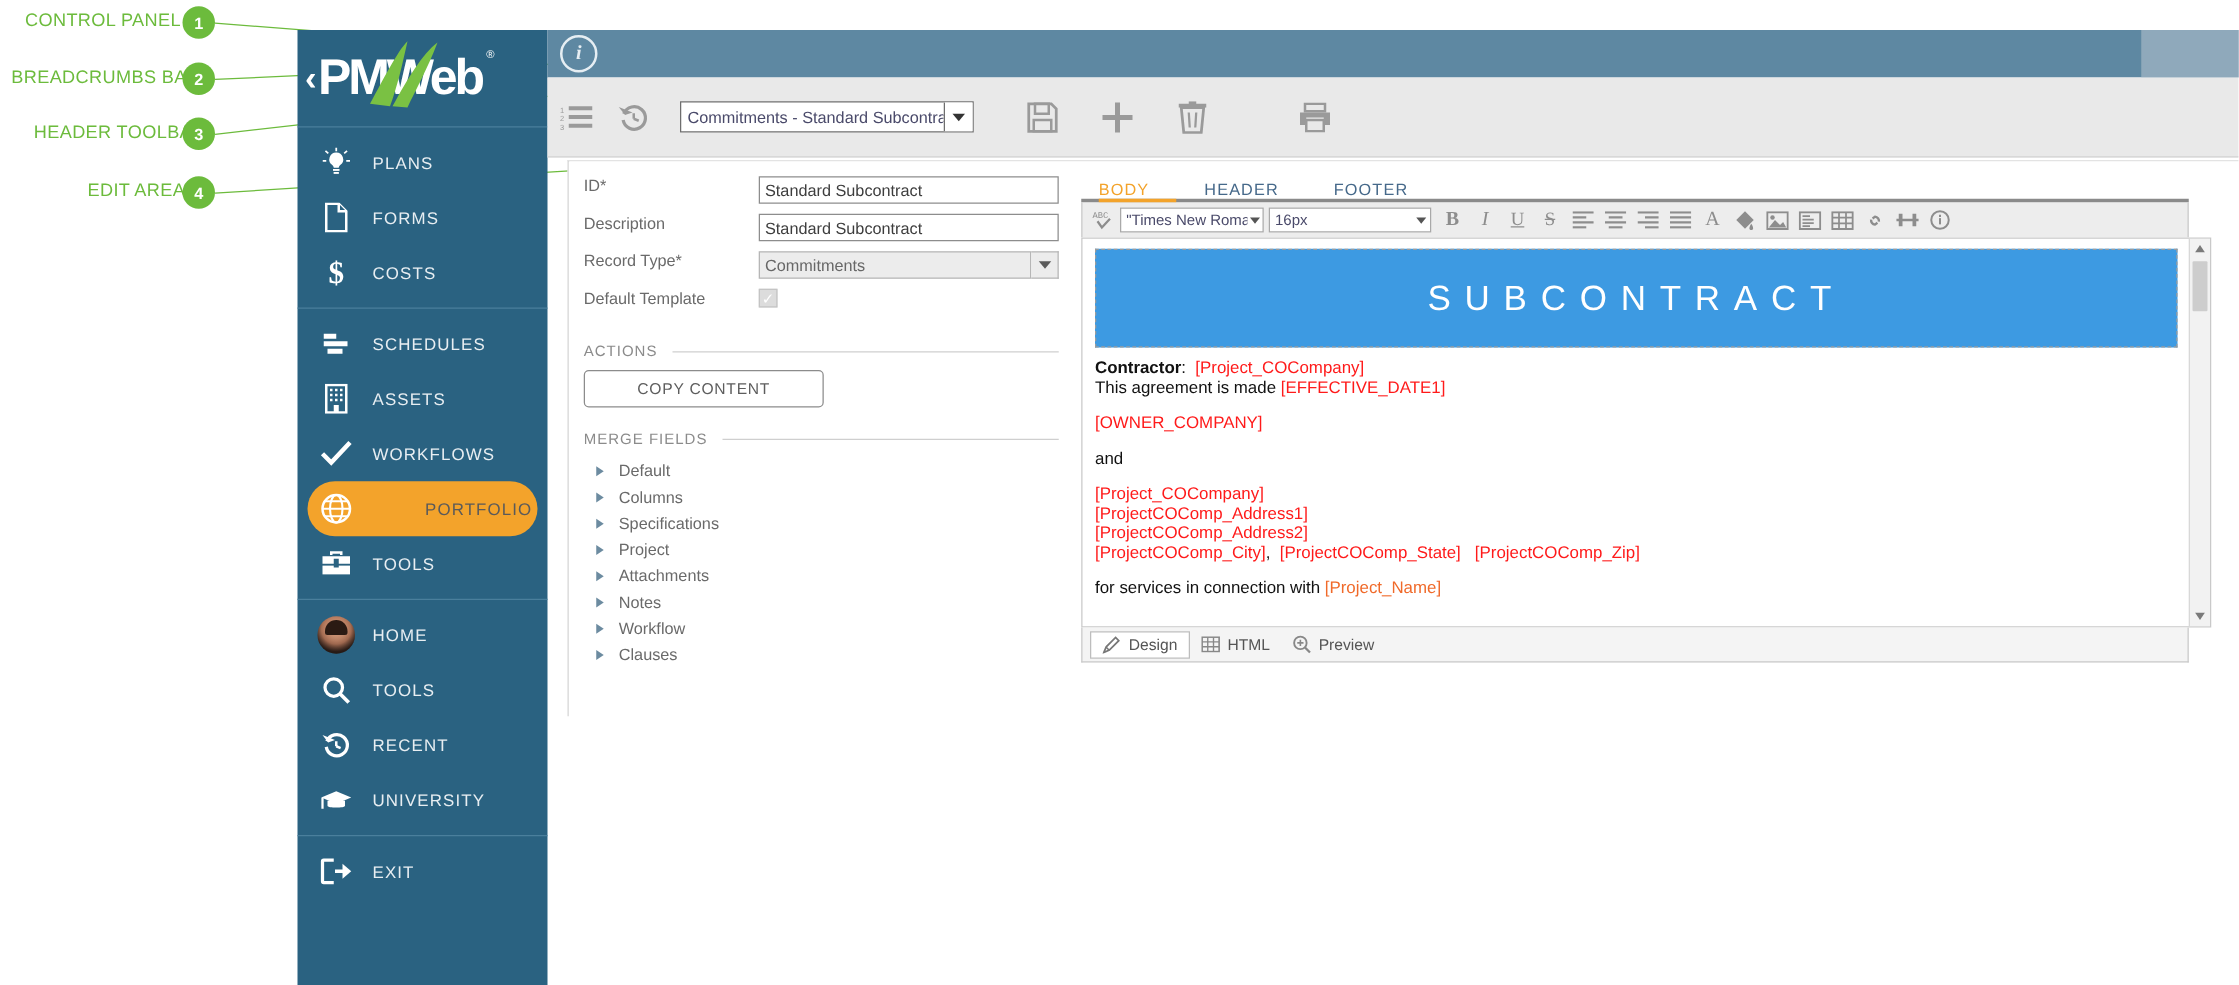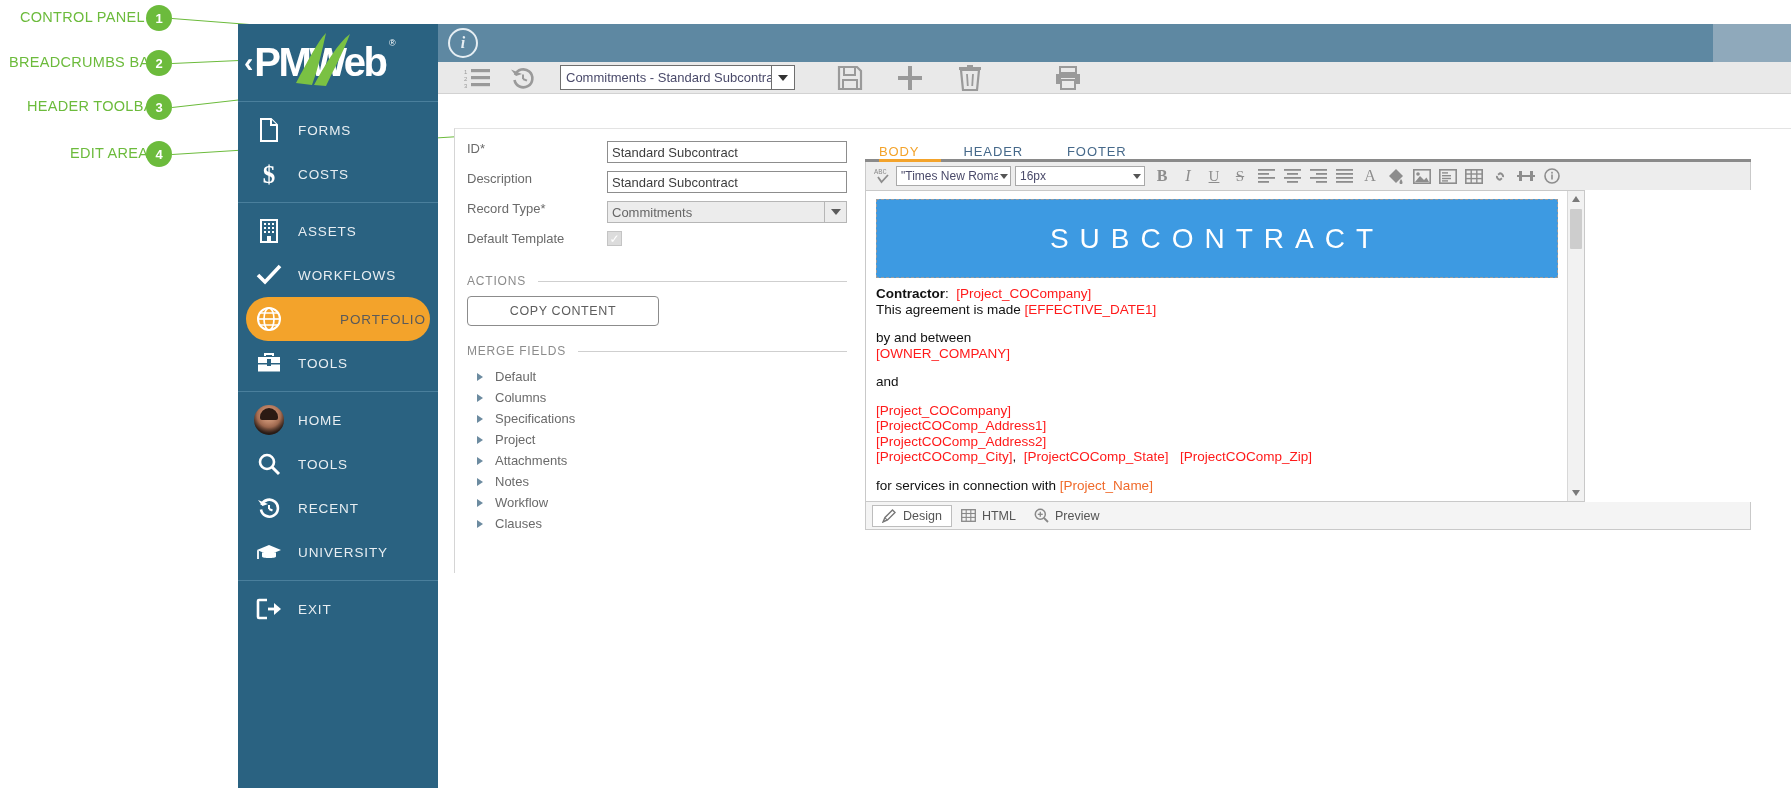--- a/index.html
+++ b/index.html
@@ -162,26 +162,26 @@
   #breadcrumb .bc-text .bc-link { text-decoration: underline; }
   #breadcrumb .bc-right {
     position:absolute; right:0; top:0; bottom:0; width: 78px;
     background:#8fa9bb;
   }
 
   
   #toolbar {
     position: absolute;
     left: 438px; top: 62px;
-    width: 1353px; height: 32px;
+    width: 1353px; height: 64px;
     background: #e9e9e9;
     border-bottom: 1px solid #d2d2d2;
     display: flex;
     align-items: center;
-    padding-left: 16px;
+    padding-left: 0;
     box-sizing: border-box;
   }
   .tb-btn {
     width: 46px; height: 40px;
     display:flex; align-items:center; justify-content:center;
     cursor:pointer;
     color:#9a9a9a;
   }
   .tb-select {
     margin-left: 14px;
@@ -377,21 +377,21 @@
     margin-left:auto;
   }
   .caret-sm {
     width:0;height:0;
     border-left:4px solid transparent;
     border-right:4px solid transparent;
     border-top:5px solid #555;
   }
   #rte-body {
     position:absolute; left:0; top:31px;
-    width: 720px; height: 312px;
+    width: 904px; height: 312px;
     background:#ffffff;
     border:1px solid #c9c9c9;
     box-sizing:border-box;
     overflow:hidden;
     padding-left:16px;
   }
   #doc {
     position:absolute; left: 0; top: 0; right: 16px; bottom: 0;
     padding: 8px 10px 0 10px;
     box-sizing:border-box;
@@ -488,36 +488,61 @@
           <path d="M4 52 C 16 30, 26 10, 34 2 C 30 20, 26 38, 20 54 Z" fill="#7ac143"></path>
           <path d="M22 54 C 34 32, 46 12, 58 3 C 50 24, 40 42, 34 55 Z" fill="#7ac143"></path>
         </svg>
         <span class="logo-reg">®</span>
       </span>
     </div>
 
     <div class="nav-group">
       <div class="nav-item">
         <span class="nav-ico">
+          <svg width="22" height="24" viewBox="0 0 22 24">
+              <path d="M11 4 a5.5 5.5 0 0 0 -3.2 10 c.9.8 1.1 1.4 1.2 2.2h4 c.1-.8.3-1.4 1.2-2.2A5.5 5.5 0 0 0 11 4z" fill="#fff"></path>
+              <rect x="8.4" y="17.2" width="5.2" height="1.5" fill="#fff"></rect>
+              <rect x="8.9" y="19.6" width="4.2" height="1.5" fill="#fff"></rect>
+              <rect x="10.3" y="0" width="1.4" height="3" fill="#fff"></rect>
+              <rect x="2" y="3" width="3" height="1.4" fill="#fff" transform="rotate(40 3.5 3.7)"></rect>
+              <rect x="17" y="3" width="3" height="1.4" fill="#fff" transform="rotate(-40 18.5 3.7)"></rect>
+              <rect x="0" y="10" width="3" height="1.4" fill="#fff"></rect>
+              <rect x="19" y="10" width="3" height="1.4" fill="#fff"></rect>
+            </svg>
+        </span>
+        <span class="nav-lbl">PLANS</span>
+      </div>
+      <div class="nav-item">
+        <span class="nav-ico">
           <svg width="20" height="24" viewBox="0 0 20 24">
               <path d="M2 1 h10 l6 6 v16 H2z" fill="none" stroke="#fff" stroke-width="2"></path>
               <path d="M12 1 v6 h6" fill="#2a6281" stroke="#fff" stroke-width="2"></path>
             </svg>
         </span>
         <span class="nav-lbl">FORMS</span>
       </div>
       <div class="nav-item">
         <span class="nav-ico">
           <span style="font-size:25px;font-weight:bold;color:#fff;line-height:1;font-family:'Liberation Serif',serif;">$</span>
         </span>
         <span class="nav-lbl">COSTS</span>
       </div>
     </div>
 
     <div class="nav-group">
+      <div class="nav-item">
+        <span class="nav-ico">
+          <svg width="22" height="20" viewBox="0 0 22 20">
+              <rect x="1" y="2" width="10" height="4" fill="#fff"></rect>
+              <rect x="1" y="8" width="19" height="4" fill="#fff"></rect>
+              <rect x="4" y="14" width="12" height="4" fill="#fff"></rect>
+            </svg>
+        </span>
+        <span class="nav-lbl">SCHEDULES</span>
+      </div>
       <div class="nav-item">
         <span class="nav-ico">
           <svg width="20" height="24" viewBox="0 0 20 24">
               <rect x="2" y="1" width="16" height="22" fill="none" stroke="#fff" stroke-width="2"></rect>
               <g fill="#fff">
                 <rect x="5" y="4" width="2" height="2"></rect>
                 <rect x="9" y="4" width="2" height="2"></rect>
                 <rect x="13" y="4" width="2" height="2"></rect>
                 <rect x="5" y="8" width="2" height="2"></rect>
                 <rect x="9" y="8" width="2" height="2"></rect>
@@ -892,21 +917,20 @@
         <div id="rte-body">
           <div id="doc">
             <div id="doc-banner">
               <span class="bnr-txt">SUBCONTRACT</span>
             </div>
             <div style="height:8px;"></div>
 
             <div class="doc-p"><span class="bold">Contractor</span>:&nbsp; <span class="tok">[Project_COCompany]</span></div>
             <div class="doc-p">This agreement is made <span class="tok">[EFFECTIVE_DATE1]</span></div>
             <div class="doc-sp"></div>
-            <div class="doc-p">by and between</div>
             <div class="doc-p"><span class="tok">[OWNER_COMPANY]</span></div>
             <div class="doc-sp"></div>
             <div class="doc-p">and</div>
             <div class="doc-sp"></div>
             <div class="doc-p"><span class="tok">[Project_COCompany]</span></div>
             <div class="doc-p"><span class="tok">[ProjectCOComp_Address1]</span></div>
             <div class="doc-p"><span class="tok">[ProjectCOComp_Address2]</span></div>
             <div class="doc-p"><span class="tok">[ProjectCOComp_City]</span>,&nbsp; <span class="tok">[ProjectCOComp_State]</span> &nbsp; <span class="tok">[ProjectCOComp_Zip]</span></div>
             <div class="doc-sp"></div>
             <div class="doc-p">for services in connection with <span class="tok-o">[Project_Name]</span></div>

